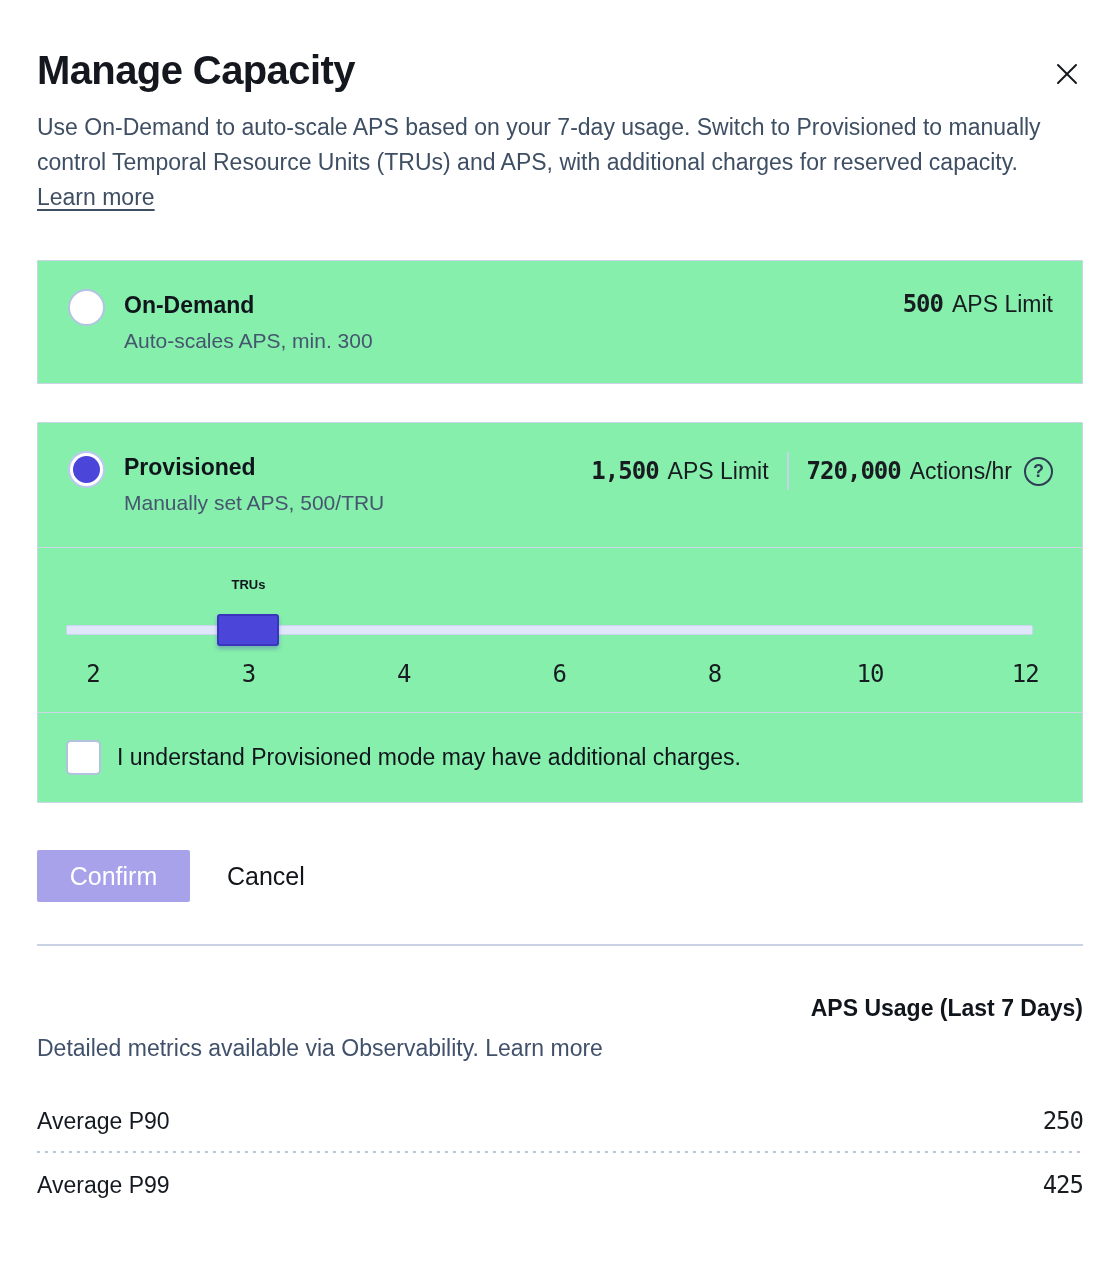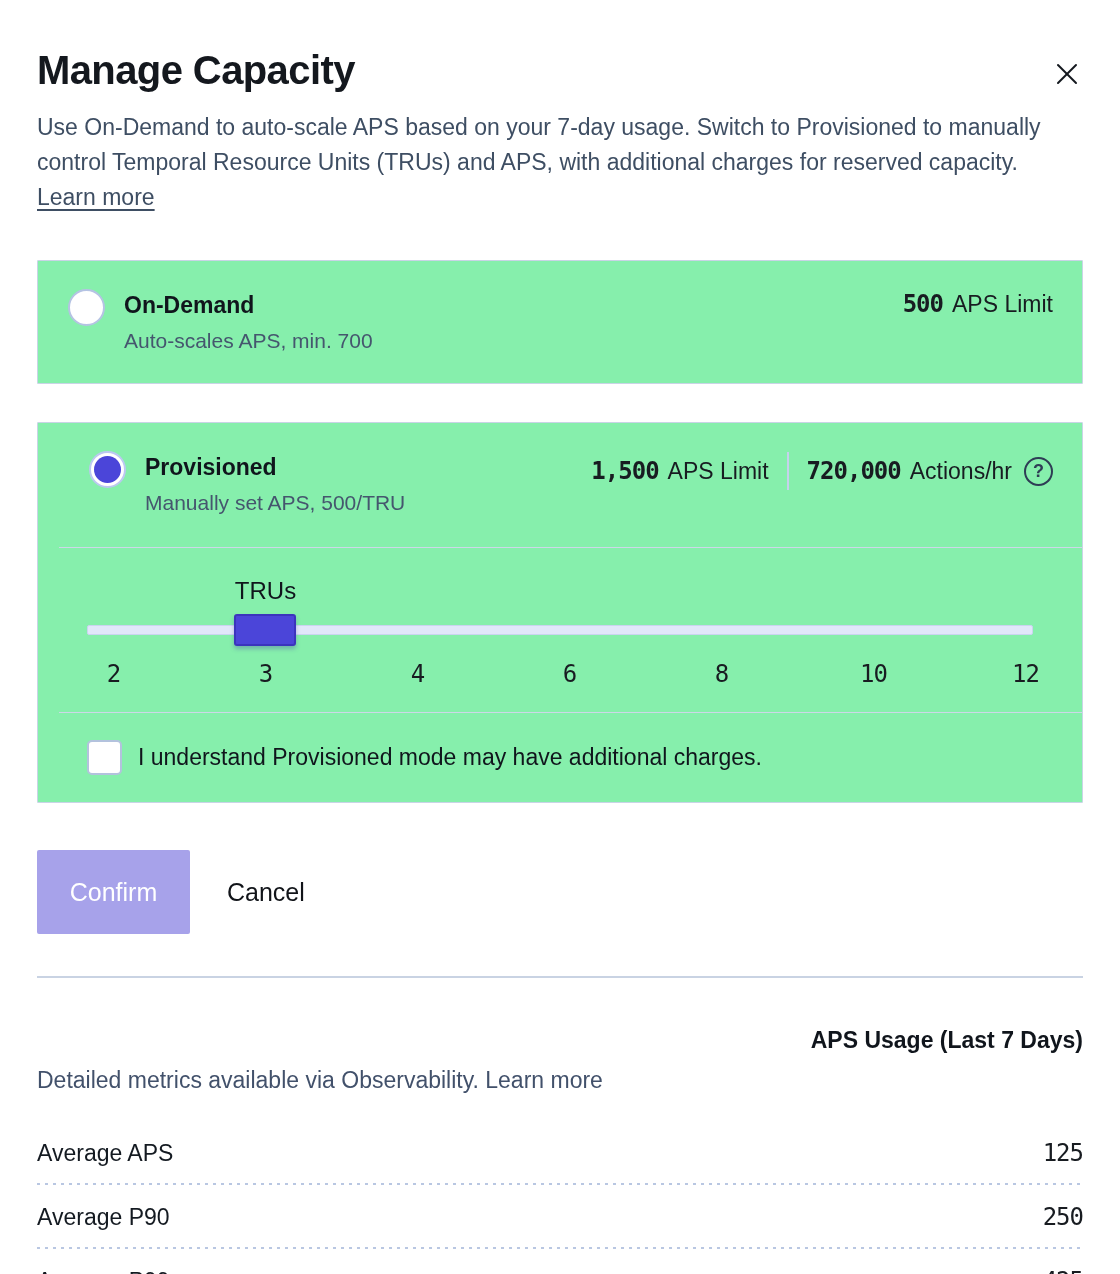--- a/index.html
+++ b/index.html
@@ -15,21 +15,21 @@
   
   .dialog-header { display:flex; justify-content:space-between; align-items:flex-start; }
   .dialog-title { font-size:40px; font-weight:600; letter-spacing:-0.6px; color:#14181e;text-align:right; }
   .close-btn { background:none; border:none; cursor:pointer; margin-top:10px; padding:2px; }
   .desc { font-size:23px; line-height:35px; color:#3e4e63; margin-top:17px; }
   .desc a { color:#3e4e63; text-decoration:underline; text-underline-offset:4px; cursor:pointer; }
 
   
   .card { border:1.5px solid #c9d4e6; border-radius:1px; background:#86efac; }
   .card-ondemand { margin-top:45px; height:124px; }
-  .card-group { margin-top:38px;padding-left:21px; }
+  .card-group { margin-top:38px; }
   .opt-row { display:flex; align-items:flex-start; padding:28px 29px 0 30px; }
   .group-header { height:124px; }
 
   .radio { width:37px; height:37px; border:2px solid #b5c3e3; border-radius:50%;
            position:relative; flex:none; background:#fff; cursor:pointer; }
   .radio.selected { border-color:#bcc8f1; }
   .radio.selected::after { content:''; position:absolute; inset:3px; border-radius:50%;
            background:var(--accent, #4b45d9); }
 
   .opt-text { margin-left:19px; }
@@ -41,39 +41,39 @@
   .unit { font-size:23px; color:#181c21; margin-left:9px; }
   .vdiv { width:2px; height:38px; background:#c5d2ec; margin:0 18px; }
   .help { width:29px; height:29px; border:2.5px solid #2e3d55; border-radius:50%;
           display:flex; align-items:center; justify-content:center;
           font-size:18px; font-weight:700; color:#2e3d55; margin-left:12px; cursor:pointer; flex:none; }
 
   
   .slider-section { height:165px; border-top:1.5px solid #cdd7e8; position:relative; }
   .slider-inner { position:absolute; left:28px; right:49px; top:0; height:100%; }
   .trus-label { position:absolute; top:29px; transform:translateX(-50%);
-                font-size:24px; font-weight:400; color:#10151c; }
+                font-size:13px; font-weight:700; color:#10151c; }
   .track { position:absolute; top:77px; left:0; right:0; height:10px;
            background:var(--track, #e1e7fa); border:1px solid #cad4f0; border-radius:2px; cursor:pointer; }
   .handle { position:absolute; top:66px; width:62px; height:32px; margin-left:-31px;
             background:var(--accent, #4b45d9); border:2px solid #3b34bd; border-radius:3px;
             box-shadow:0 3px 4px rgba(70,70,170,0.35); cursor:grab; }
   .ticks { position:absolute; top:112px; left:0; right:0; height:34px; }
   .tick { position:absolute; transform:translateX(-50%); font-size:24px; color:#181c21; }
 
   
   .checkbox-section { height:90px; border-top:1.5px solid #cdd7e8;
                       display:flex; align-items:center; padding:0 28px; }
   .checkbox { width:35px; height:35px; border:2px solid #b3c2dd; border-radius:5px;
               background:#fff; flex:none; cursor:pointer; }
   .cb-label { margin-left:16px; font-size:23px; color:#10151c; }
 
   
   .actions { margin-top:47px; display:flex; align-items:center; }
-  .confirm-btn { width:153px; height:84px; background:var(--accent-muted, #a7a2ea);
+  .confirm-btn { width:153px; height:52px; background:var(--accent-muted, #a7a2ea);
                  color:#ffffff; font-size:25px; border:none; border-radius:2px;
                  font-family:inherit; cursor:default; }
   .cancel-btn { margin-left:37px; background:none; border:none; font-size:25px;
                 font-weight:500; color:#111419; font-family:inherit; cursor:pointer; }
 
   .divider { margin-top:42px; height:0; border:none; border-top:2px solid #c9d3e3; }
 
   
   .usage { margin-top:49px; }
   .usage-title { font-size:23px; font-weight:600; color:#10151c;text-align:right; }
@@ -102,21 +102,21 @@
     </button>
   </div>
 
   <p class="desc"><span>Use On-Demand to auto-scale APS based on your 7-day usage. Switch to Provisioned to manually control Temporal Resource Units (TRUs) and APS, with additional charges for reserved capacity.</span>
     <a>Learn more</a></p>
 
   <div class="card card-ondemand opt-row">
     <div class="radio"></div>
     <div class="opt-text">
       <div class="opt-label">On-Demand</div>
-      <div class="opt-sub">Auto-scales APS, min. 700</div>
+      <div class="opt-sub">Auto-scales APS, min. 300</div>
     </div>
     <div class="metrics">
       <span class="num mono">500</span>
       <span class="unit">APS Limit</span>
     </div>
   </div>
 
   <div class="card card-group">
 
     <div class="opt-row group-header">
@@ -166,24 +166,20 @@
 
   <hr class="divider">
 
   <div class="usage">
     <div class="usage-title">APS Usage (Last 7 Days)</div>
     <div class="usage-sub"><span>Detailed metrics available via Observability.</span>
       <a>Learn more</a></div>
 
     <div class="usage-table">
       <div class="usage-row">
-        <span class="row-label">Average APS</span>
-        <span class="row-value mono">125</span>
-      </div>
-      <div class="usage-row">
         <span class="row-label">Average P90</span>
         <span class="row-value mono">250</span>
       </div>
       <div class="usage-row">
         <span class="row-label">Average P99</span>
         <span class="row-value mono">425</span>
       </div>
     </div>
   </div>
 

